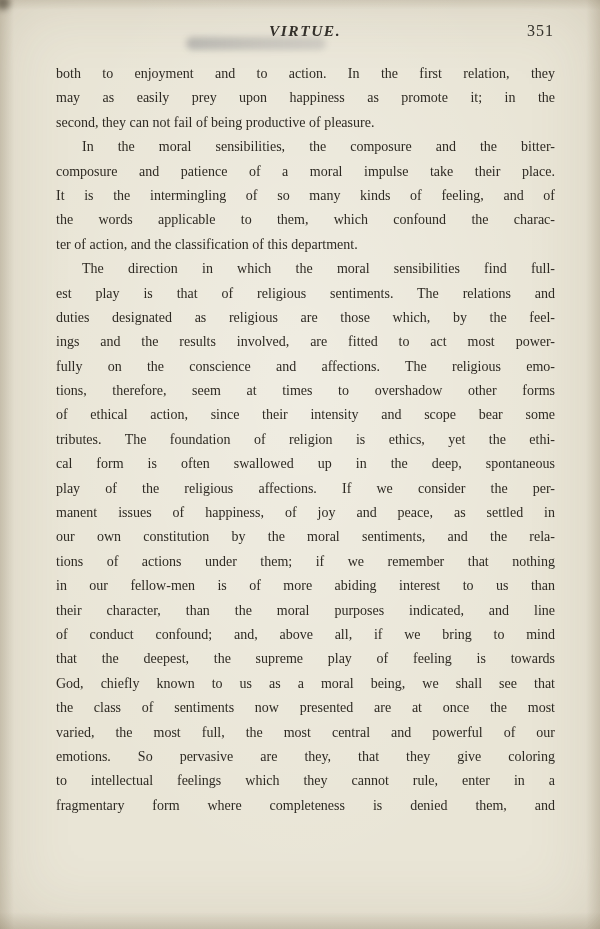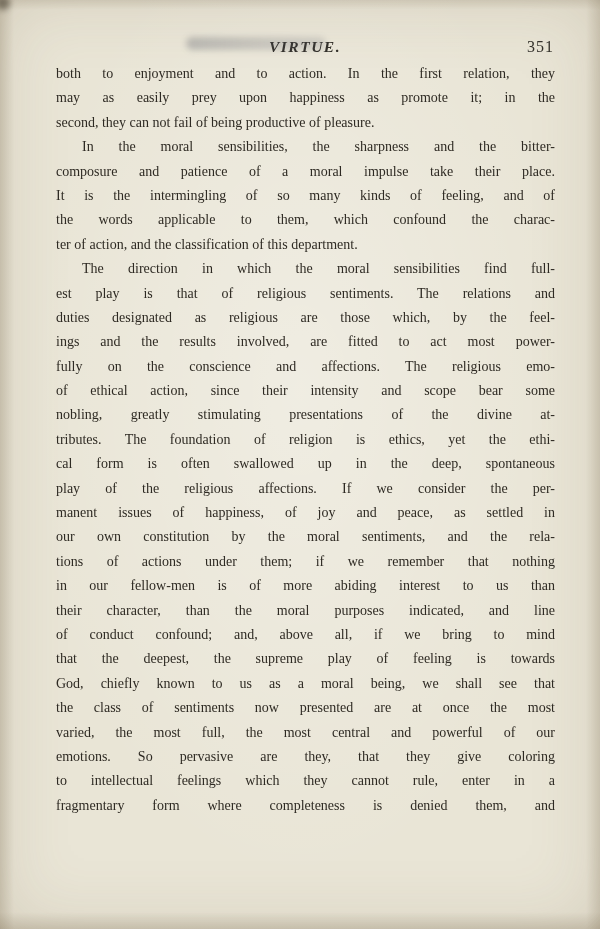--- a/index.html
+++ b/index.html
@@ -30,21 +30,20 @@
     background: rgba(60,52,40,0.55);
     filter: blur(3px);
     border-radius: 50%;
   }
   .running-head {
     position: absolute;
     left: 56px;
     top: 22px;
     width: 498px;
     height: 22px;
-    margin-top: 16px;
   }
   .head-title {
     position: absolute;
     left: 0; right: 0;
     text-align: center;
     font-style: italic;
     font-weight: bold;
     font-size: 15.5px;
     letter-spacing: 1.5px;
     color: #33302a;
@@ -101,32 +100,32 @@
     <span class="page-number">351</span>
   </div>
 
   <div class="smudge"></div>
 
   <div class="body-text">
     <div>
         <div class="line">both to enjoyment and to action.  In the first relation, they</div>
         <div class="line">may as easily prey upon happiness as promote it; in the</div>
         <div class="line para-end">second, they can not fail of being productive of pleasure.</div>
-        <div class="line indent">In the moral sensibilities, the sharpness and the bitter-</div>
+        <div class="line indent">In the moral sensibilities, the composure and the bitter-</div>
         <div class="line">composure and patience of a moral impulse take their place.</div>
         <div class="line">It is the intermingling of so many kinds of feeling, and of</div>
         <div class="line">the words applicable to them, which confound the charac-</div>
         <div class="line para-end">ter of action, and the classification of this department.</div>
         <div class="line indent">The direction in which the moral sensibilities find full-</div>
         <div class="line">est play is that of religious sentiments.  The relations and</div>
         <div class="line">duties designated as religious are those which, by the feel-</div>
         <div class="line">ings and the results involved, are fitted to act most power-</div>
         <div class="line">fully on the conscience and affections.  The religious emo-</div>
+        <div class="line">tions, therefore, seem at times to overshadow other forms</div>
         <div class="line">of ethical action, since their intensity and scope bear some</div>
-        <div class="line">nobling, greatly stimulating presentations of the divine at-</div>
         <div class="line">tributes.  The foundation of religion is ethics, yet the ethi-</div>
         <div class="line">cal form is often swallowed up in the deep, spontaneous</div>
         <div class="line">play of the religious affections.  If we consider the per-</div>
         <div class="line">manent issues of happiness, of joy and peace, as settled in</div>
         <div class="line">our own constitution by the moral sentiments, and the rela-</div>
         <div class="line">tions of actions under them; if we remember that nothing</div>
         <div class="line">in our fellow-men is of more abiding interest to us than</div>
         <div class="line">their character, than the moral purposes indicated, and line</div>
         <div class="line">of conduct confound; and, above all, if we bring to mind</div>
         <div class="line">that the deepest, the supreme play of feeling is towards</div>

